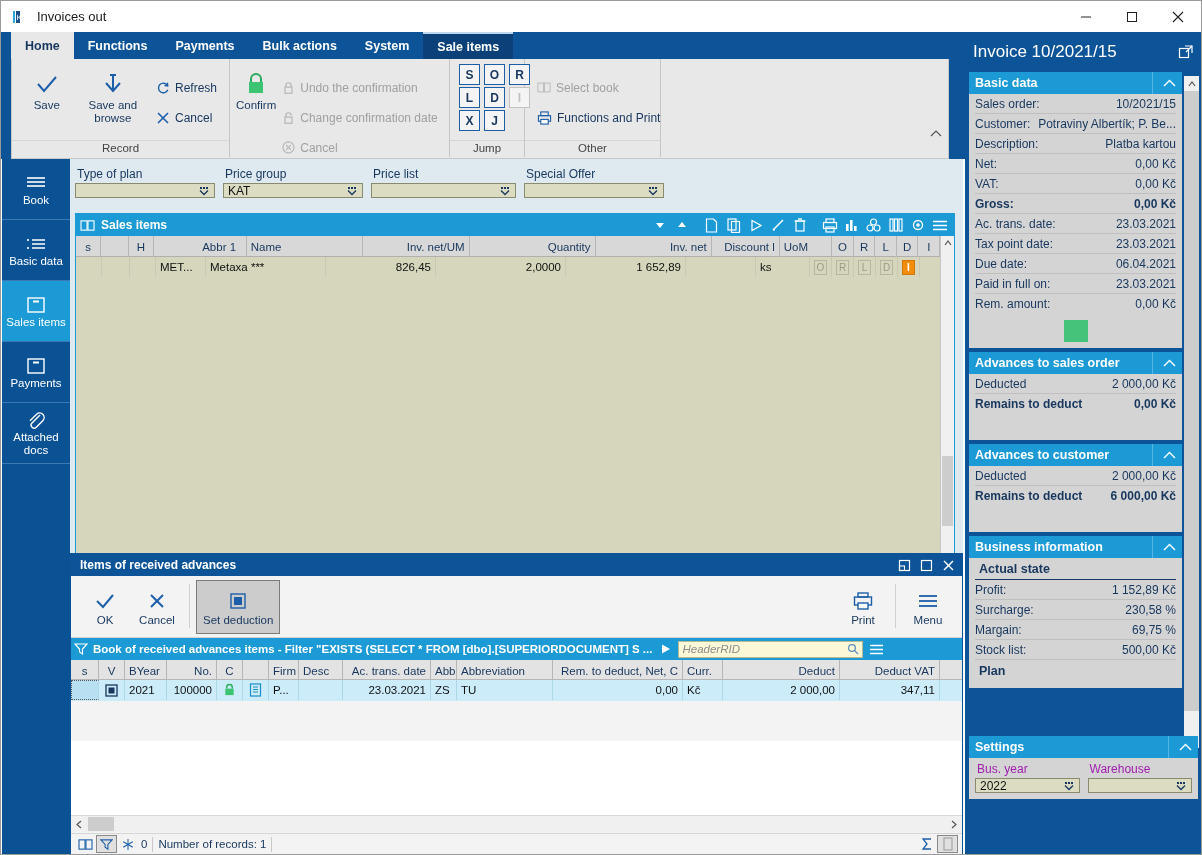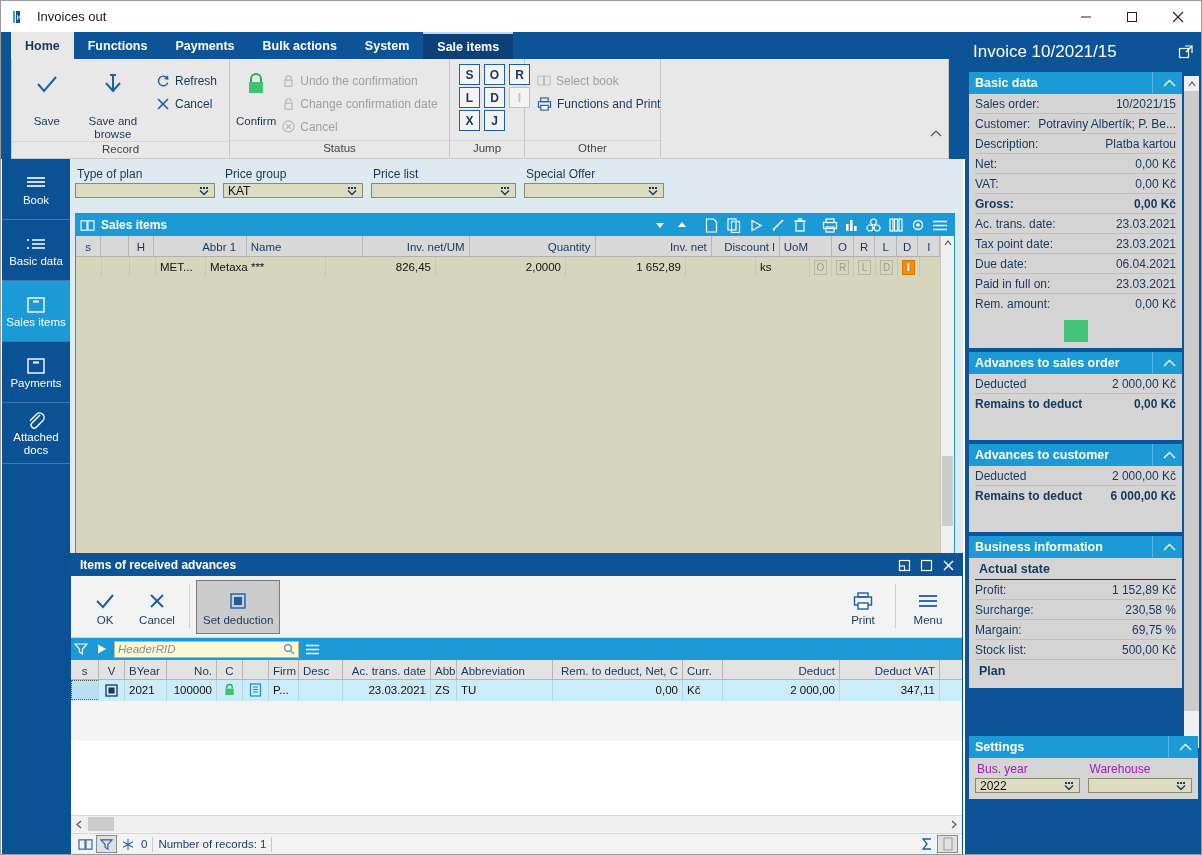--- a/index.html
+++ b/index.html
@@ -72,27 +72,27 @@
     display: flex; flex-direction: column;
   }
   .rgroup-content { flex: 1; display: flex; align-items: flex-start; padding: 4px 6px 0 6px; }
   .rgroup-label {
     height: 17px; text-align: center; color: #444; font-size: 11.5px;
     line-height: 15px; border-top: 1px solid #d6d6d6;
   }
   .big-btn {
     width: 62px; min-height: 64px; display: flex; flex-direction: column;
     align-items: center; justify-content: flex-start; padding-top: 6px;
-    color: #17375e; font-size: 11.5px; text-align: center; line-height: 13px; gap: 16px;
+    color: #17375e; font-size: 11.5px; text-align: center; line-height: 13px;
   }
   .big-btn .bi { height: 30px; display: flex; align-items: center; justify-content: center; }
   .small-col { display: flex; flex-direction: column; padding-top: 6px; }
   .small-btn {
     display: flex; align-items: center; gap: 5px;
-    height: 23px; padding: 0 6px; color: #17375e; font-size: 12px; white-space: nowrap;
+    height: 23px; padding: 0 6px; color: #17375e; font-size: 12px; white-space: nowrap; margin-top: 7px;
   }
   .small-btn.disabled { color: #a0a0a0; }
   .jump-grid {
     display: grid; grid-template-columns: repeat(3, 23px); grid-gap: 2px;
     padding-top: 5px; padding-left: 3px;
   }
   .jump-key {
     width: 21px; height: 21px; border: 1px solid #1c5fa8; color: #17375e;
     display: flex; align-items: center; justify-content: center;
     font-size: 12px; font-weight: bold; background: #f4f4f4;
@@ -832,20 +832,21 @@
         <span>Menu</span>
       </div>
     </div>
 
     <div class="dlg-filterbar">
       <span>
         <svg width="14" height="14" viewBox="0 0 14 14">
             <polygon points="1,2 13,2 8.5,7 8.5,12 5.5,10 5.5,7" fill="none" stroke="#fff" stroke-width="1.2"></polygon>
           </svg>
       </span>
+      <span class="fb-text" style="max-width:600px;">Book of received advances items - Filter "EXISTS (SELECT * FROM [dbo].[SUPERIORDOCUMENT] S ...</span>
       <span style="margin-left:8px;">
         <svg width="12" height="12" viewBox="0 0 12 12">
             <polygon points="2,1.5 10,6 2,10.5" fill="#fff"></polygon>
           </svg>
       </span>
       <div class="hdr-search">
         <span>HeaderRID</span>
         <span class="hs-icon">
           <svg width="12" height="12" viewBox="0 0 12 12">
               <circle cx="5" cy="5" r="3.4" fill="none" stroke="#5b8fc0" stroke-width="1.2"></circle>

